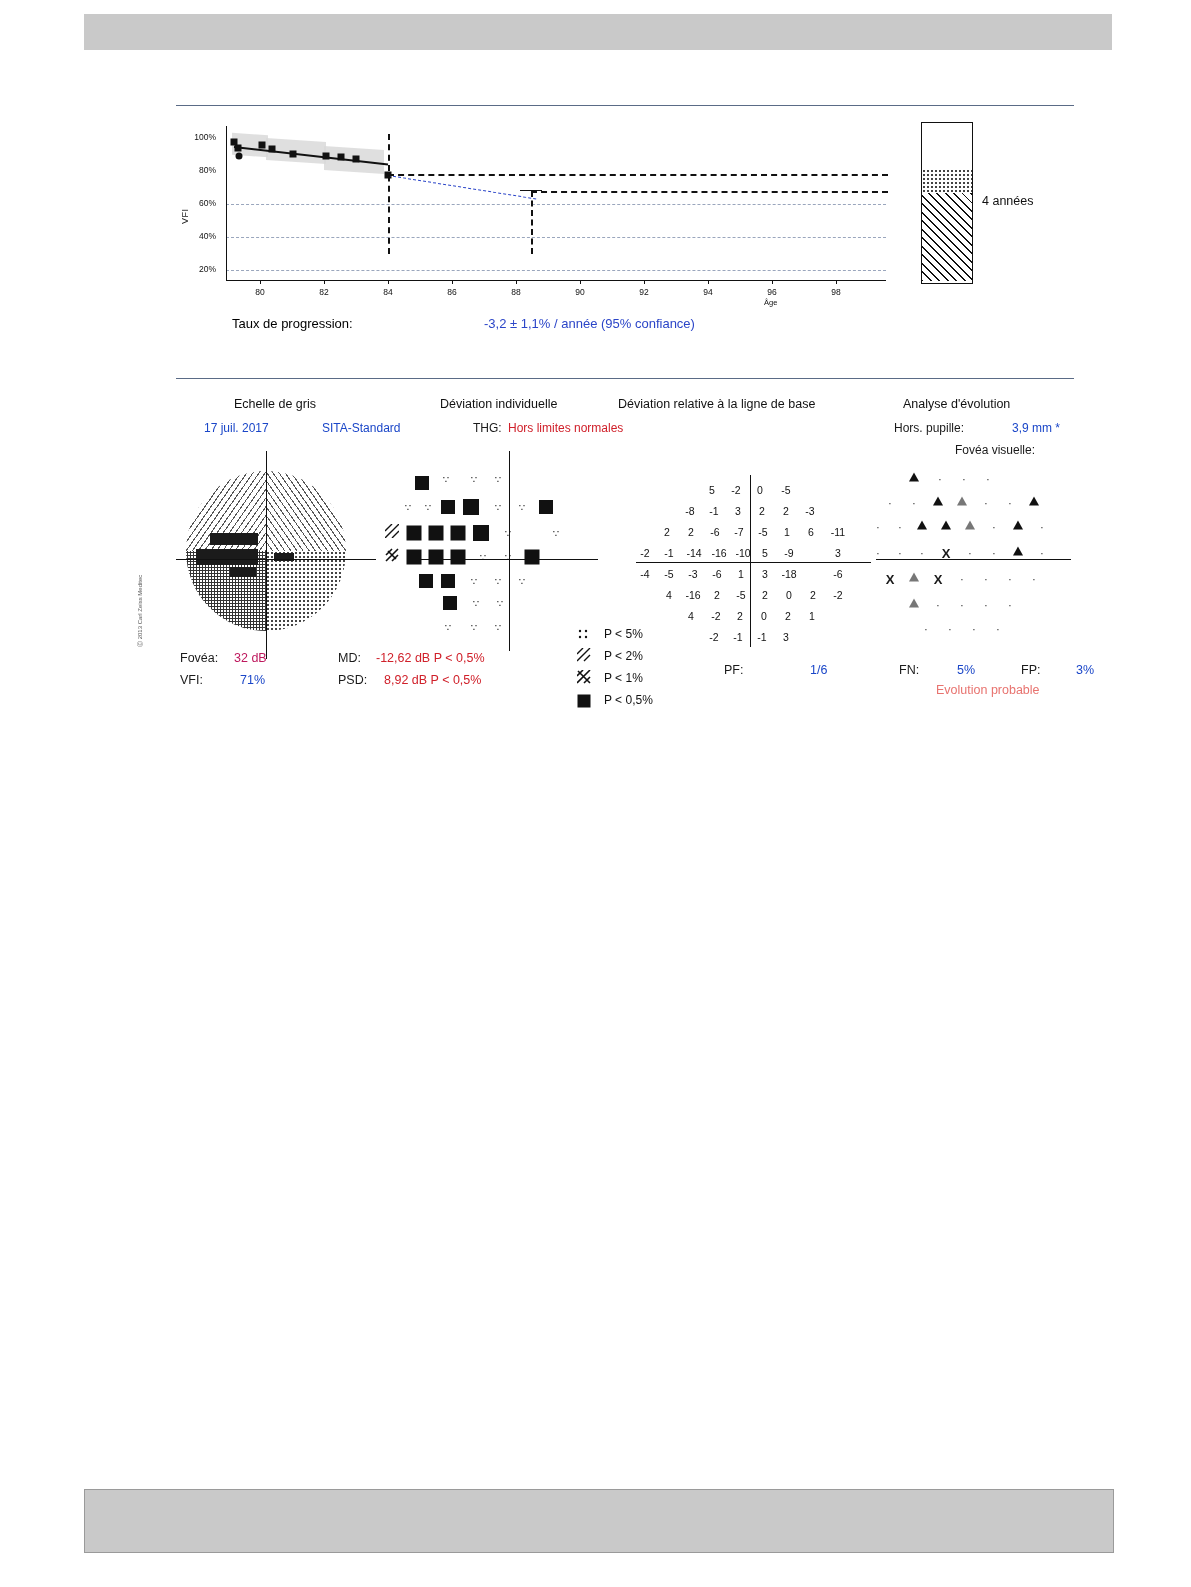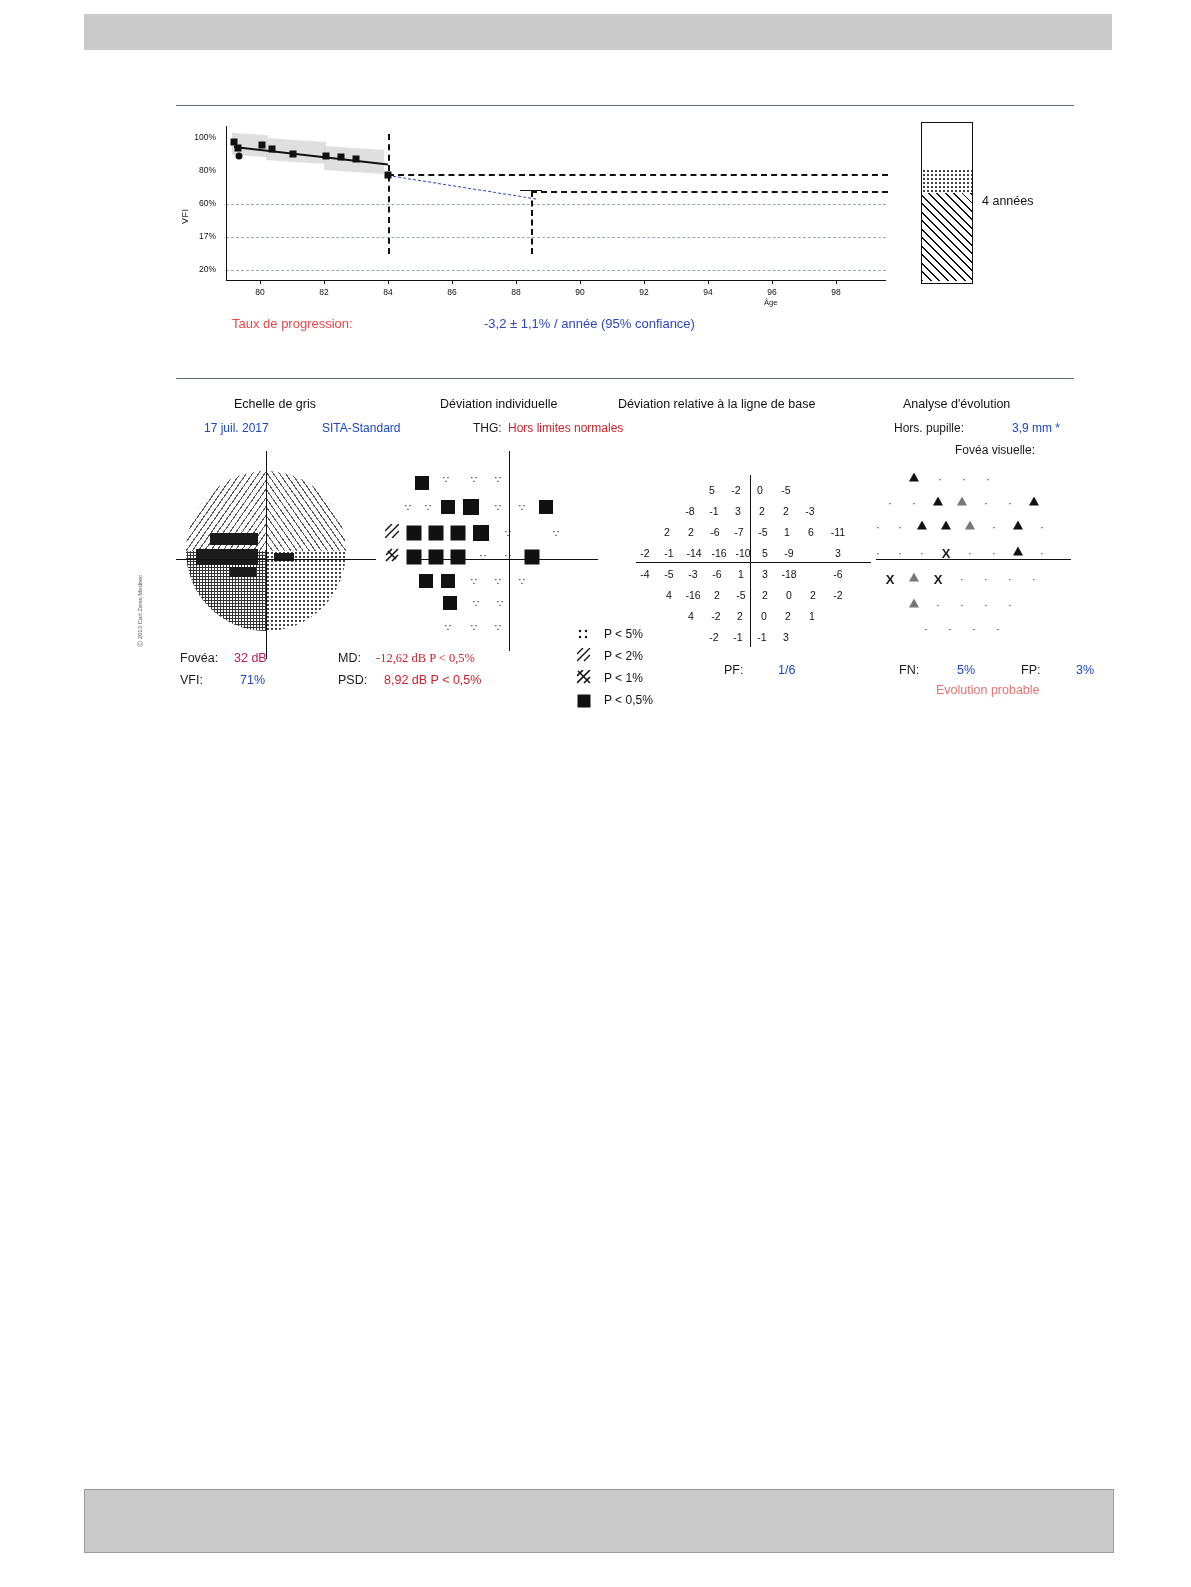--- a/index.html
+++ b/index.html
@@ -29,21 +29,21 @@
 
   .legendbox{position:absolute;left:745px;top:16px;width:50px;height:160px;border:1.6px solid #111;background:#fff;}
   .lb-white{position:absolute;left:0;top:0;width:100%;height:46px;background:#fff;}
   .lb-dot{position:absolute;left:0;top:46px;width:100%;height:24px;
     background-image:radial-gradient(#444 .8px,transparent .9px);background-size:4px 4px;}
   .lb-hatch{position:absolute;left:0;top:70px;width:100%;height:88px;
     background-image:repeating-linear-gradient(45deg,#111 0 1.2px,transparent 1.2px 6px);}
   .lb-cap{position:absolute;left:806px;top:88px;font-size:12.5px;color:#111;}
 
   .rate-row{position:absolute;left:56px;top:210px;width:800px;font-size:13px;}
-  .rate-lbl{position:absolute;left:0;top:0;color:#ef4444;}
+  .rate-lbl{position:absolute;left:0;top:0;color:#000000;}
   .rate-val{position:absolute;left:252px;top:0;color:#2b45c8;}
 
   
   .panel2{position:absolute;left:176px;top:378px;width:898px;height:350px;border-top:1.5px solid #5a6b86;}
   .col-title{position:absolute;font-size:12.5px;color:#111;font-weight:400;}
   .sub{position:absolute;font-size:12px;}
   .blue{color:#1a46c8;margin-left:24px;}
   .red{color:#d0202a;}
   .green{color:#be185d;}
   .salmon{color:#e8736f;}
@@ -82,21 +82,21 @@
   <div class="bottombar"></div>
 
   <div class="panel1">
 
     <div class="plotwrap">
       <div class="yaxis-label">VFI</div>
 
       <div class="ylab" style="left:8px;top:20px;">100%</div>
       <div class="ylab" style="left:8px;top:53px;">80%</div>
       <div class="ylab" style="left:8px;top:86px;">60%</div>
-      <div class="ylab" style="left:8px;top:119px;">17%</div>
+      <div class="ylab" style="left:8px;top:119px;">40%</div>
       <div class="ylab" style="left:8px;top:152px;">20%</div>
 
       <div class="gridline" style="top:92px;"></div>
       <div class="gridline" style="top:125px;"></div>
       <div class="gridline" style="top:158px;"></div>
 
       <div class="trendband" style="left:56px;top:22px;width:36px;height:22px;transform:skewY(4deg);"></div>
       <div class="trendband" style="left:90px;top:28px;width:60px;height:22px;transform:skewY(4deg);"></div>
       <div class="trendband" style="left:148px;top:36px;width:60px;height:24px;transform:skewY(4deg);"></div>
       <div class="trendline" style="left:58px;top:34px;width:155px;transform:rotate(6.5deg);"></div>
@@ -408,26 +408,26 @@
       <div class="sym dot-sym" style="left:122px;top:164px;">·</div>
     </div>
     <div class="hline" style="left:700px;top:180px;width:195px;"></div>
 
     <div class="foot" style="left:4px;top:272px;">Fovéa:</div>
     <div class="foot green" style="left:58px;top:272px;">32 dB</div>
     <div class="foot" style="left:4px;top:294px;">VFI:</div>
     <div class="foot blue" style="left:40px;top:294px;">71%</div>
 
     <div class="foot" style="left:162px;top:272px;">MD:</div>
-    <div class="foot red" style="left:200px;top:272px;font-family:Liberation Serif, serif;">-12,62 dB P &lt; 0,5%</div>
+    <div class="foot red" style="left:200px;top:272px;">-12,62 dB P &lt; 0,5%</div>
     <div class="foot" style="left:162px;top:294px;">PSD:</div>
     <div class="foot red" style="left:208px;top:294px;">8,92 dB P &lt; 0,5%</div>
 
     <div class="foot" style="left:548px;top:284px;">PF:</div>
-    <div class="foot blue" style="left:578px;top:284px;">1/6</div>
+    <div class="foot blue" style="left:610px;top:284px;">1/6</div>
 
     <div class="foot" style="left:723px;top:284px;">FN:</div>
     <div class="foot blue" style="left:757px;top:284px;">5%</div>
     <div class="foot" style="left:845px;top:284px;">FP:</div>
     <div class="foot blue" style="left:876px;top:284px;">3%</div>
     <div class="foot salmon" style="left:760px;top:304px;">Evolution probable</div>
   </div>
 </div>
 
 </body></html>

